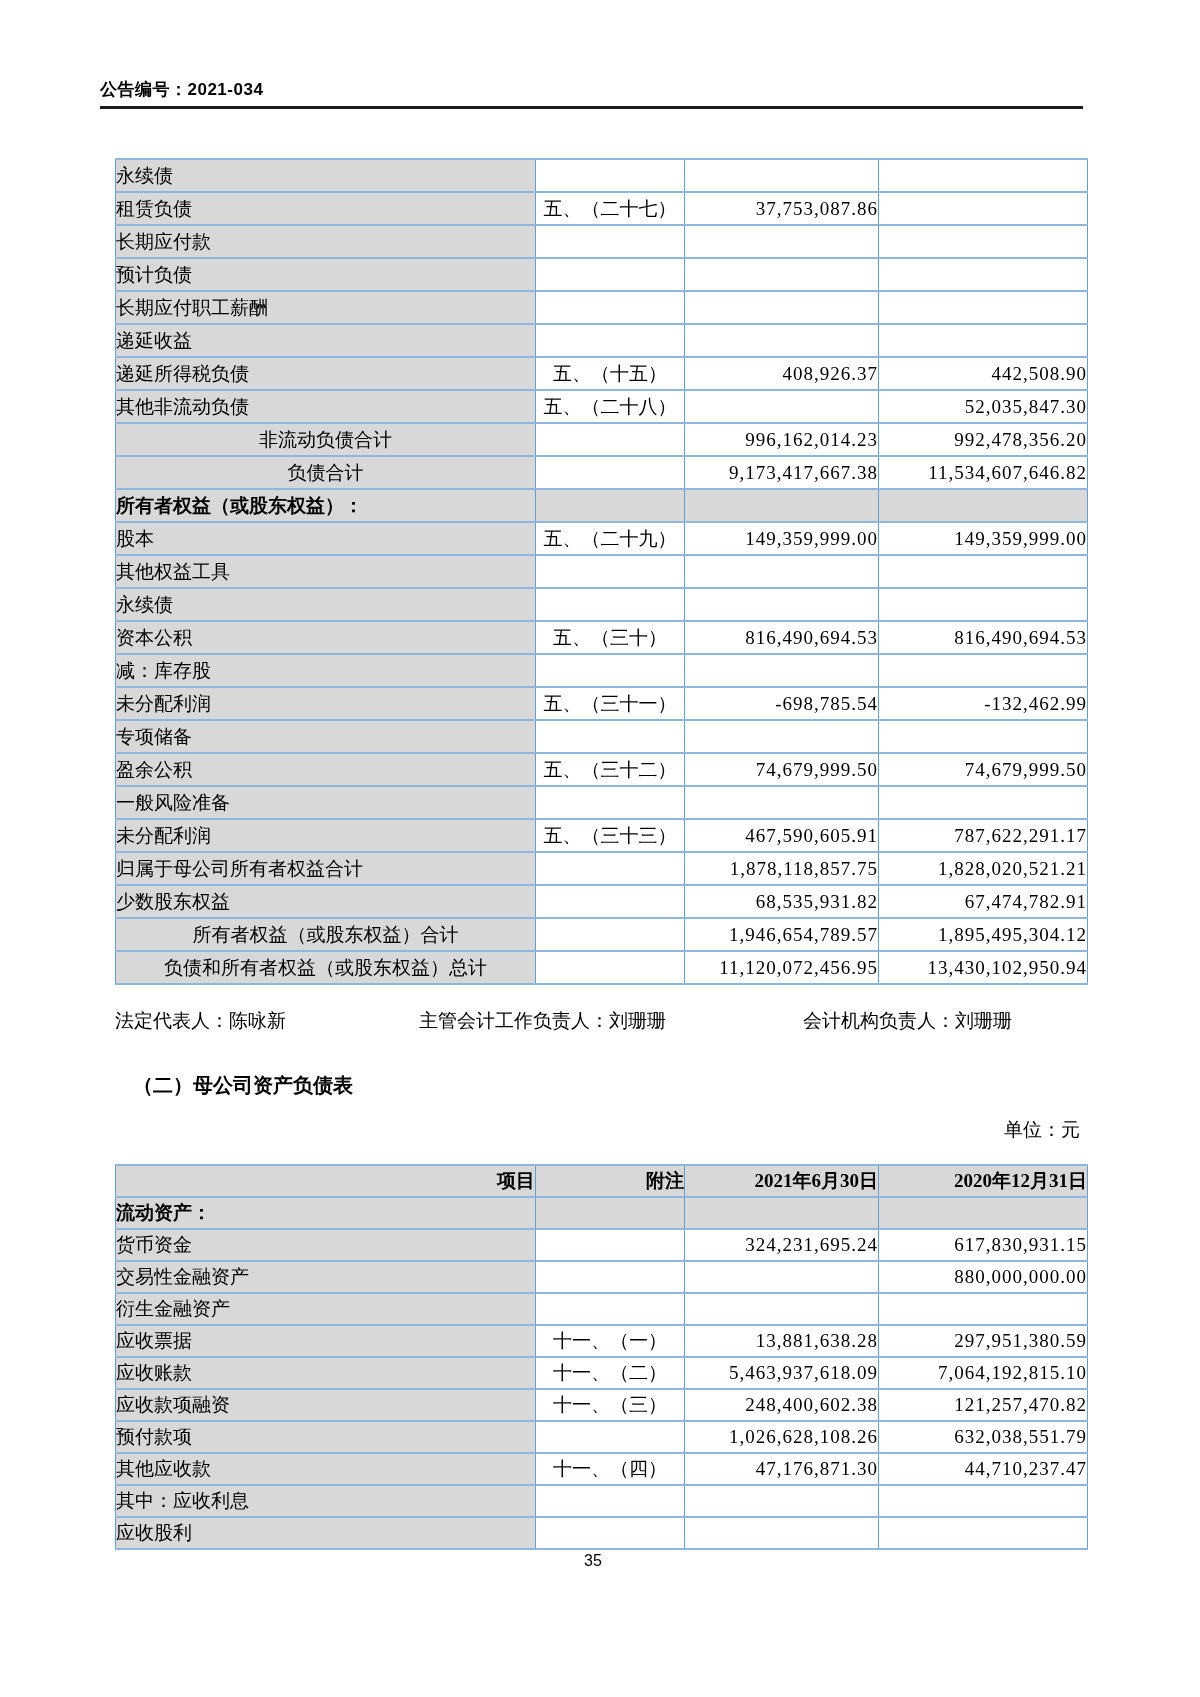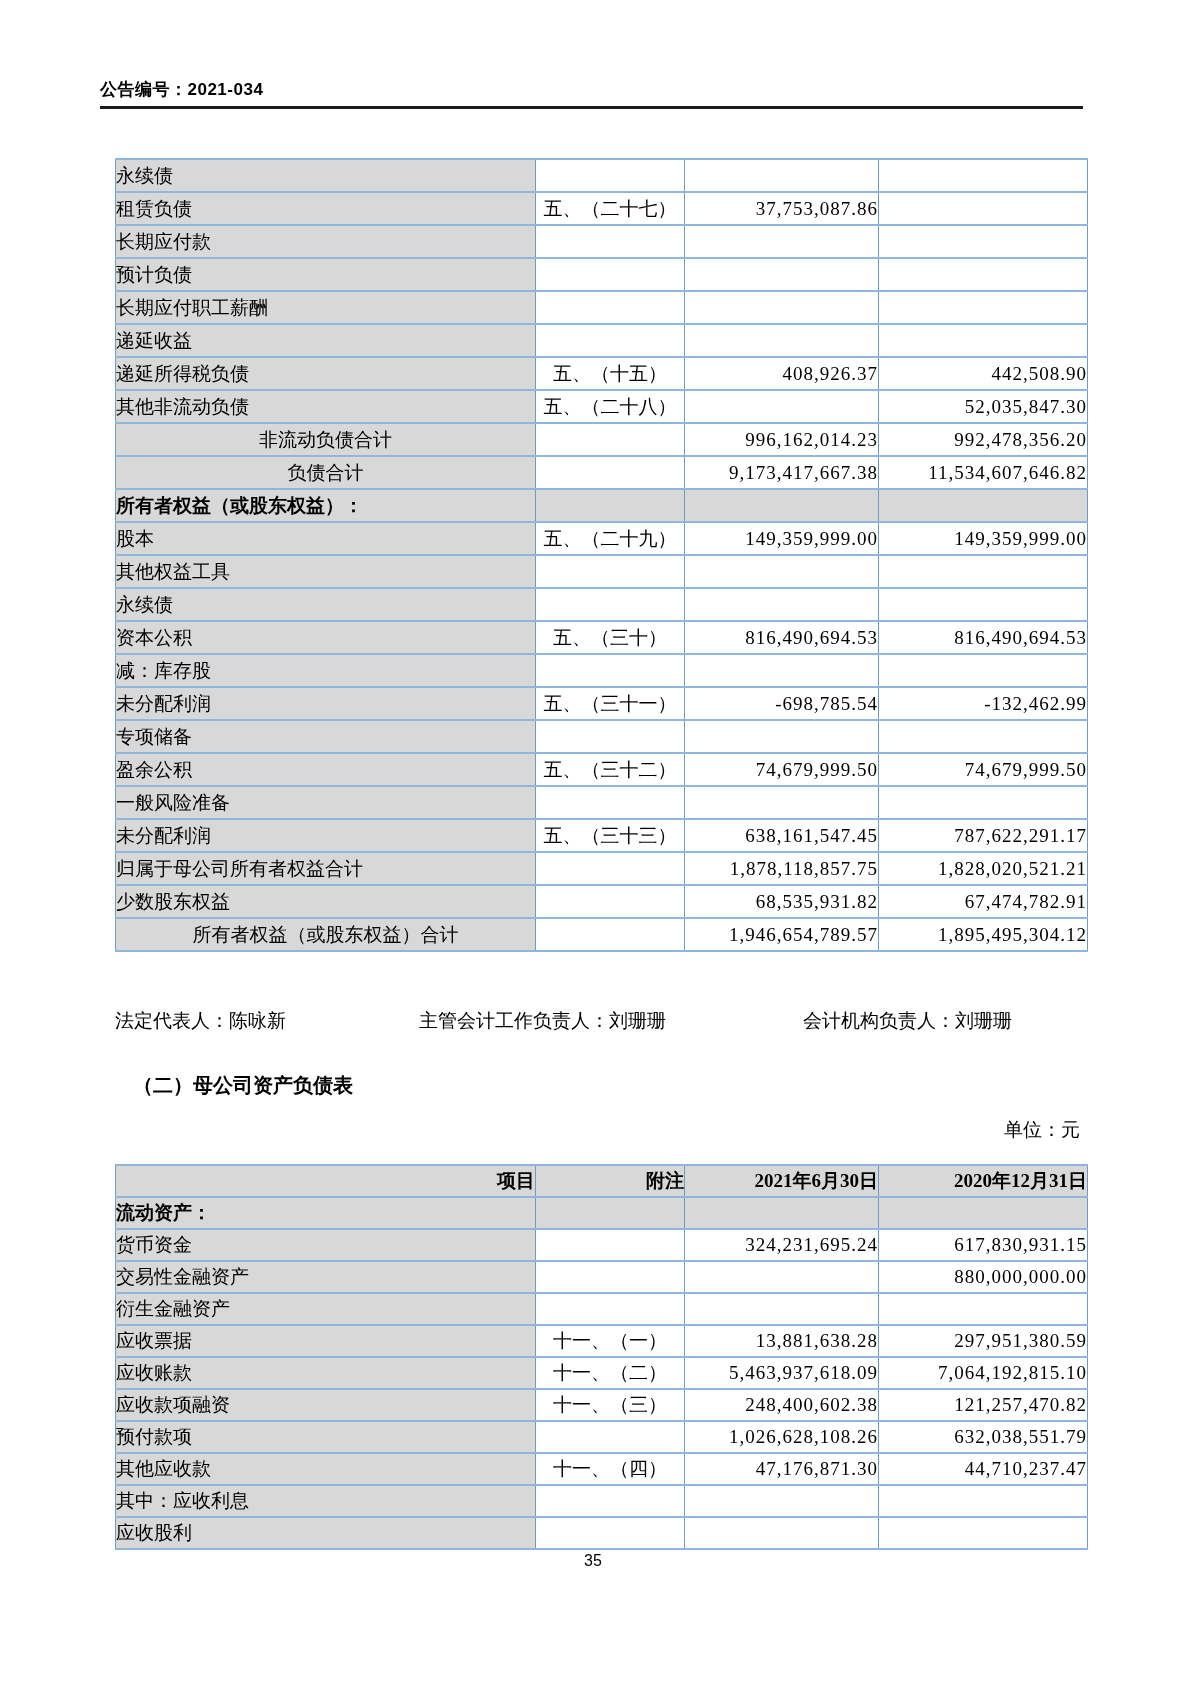--- a/index.html
+++ b/index.html
@@ -229,40 +229,46 @@
         </tr>
         <tr>
           <td class="c-label">一般风险准备</td>
           <td class="c-note"></td>
           <td class="c-num"></td>
           <td class="c-num"></td>
         </tr>
         <tr>
           <td class="c-label">未分配利润</td>
           <td class="c-note">五、（三十三）</td>
-          <td class="c-num">638,161,547.45</td>
+          <td class="c-num">467,590,605.91</td>
           <td class="c-num">787,622,291.17</td>
         </tr>
         <tr>
           <td class="c-label">归属于母公司所有者权益合计</td>
           <td class="c-note"></td>
           <td class="c-num">1,878,118,857.75</td>
           <td class="c-num">1,828,020,521.21</td>
         </tr>
         <tr>
           <td class="c-label">少数股东权益</td>
           <td class="c-note"></td>
           <td class="c-num">68,535,931.82</td>
           <td class="c-num">67,474,782.91</td>
         </tr>
         <tr>
           <td class="c-label sum">所有者权益（或股东权益）合计</td>
           <td class="c-note"></td>
           <td class="c-num">1,946,654,789.57</td>
           <td class="c-num">1,895,495,304.12</td>
+        </tr>
+        <tr>
+          <td class="c-label sum">负债和所有者权益（或股东权益）总计</td>
+          <td class="c-note"></td>
+          <td class="c-num">11,120,072,456.95</td>
+          <td class="c-num">13,430,102,950.94</td>
         </tr>
       </tbody>
   </table>
 
   <div class="signature-line">
     <span class="sig-1">法定代表人：陈咏新</span>
     <span class="sig-2">主管会计工作负责人：刘珊珊</span>
     <span class="sig-3">会计机构负责人：刘珊珊</span>
   </div>
 

